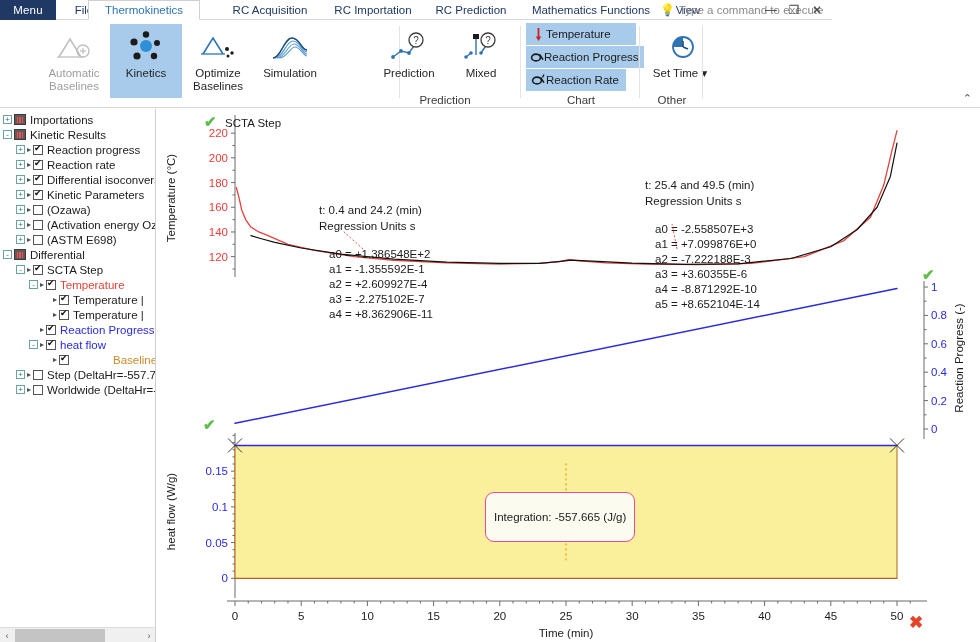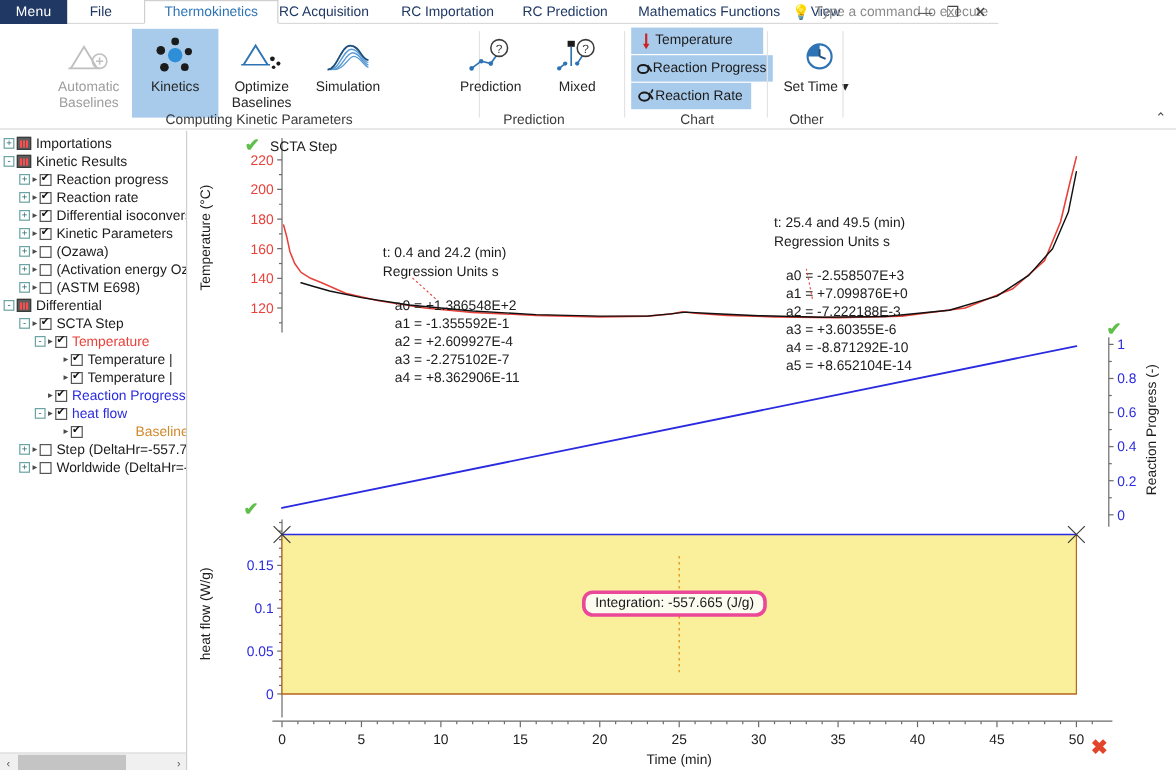--- a/index.html
+++ b/index.html
@@ -144,40 +144,40 @@
   .anno { font-size:11.5px; font-family:"Liberation Sans", sans-serif; fill:#1b1b1b; }
 
   .series-name {
     position:absolute; font-size:11.5px; color:#1b1b1b; white-space:nowrap;
   }
   .check-mark {
     position:absolute; color:#5fbf4a; font-size:15px; line-height:15px;
     font-weight:bold;
   }
   .integration-box {
-    position:absolute; border:3px solid #ec4899; border-radius:9px;
-    background:#fbfbf0; padding:2px 8px; font-size:11.5px; color:#1b1b1b;
+    position:absolute; border:1px solid #ec4899; border-radius:9px;
+    background:#fbfbf0; padding:18px 8px; font-size:11.5px; color:#1b1b1b;
     white-space:nowrap;
   }
   .close-x {
     position:absolute; color:#e2452a; font-size:17px; font-weight:bold; line-height:17px;
   }
 </style>
 </head>
 <body>
 
 <div id="app">
 
   <div class="titlebar">
     <div class="menu-btn">Menu</div>
     <div id="tabrow">
         <div class="tab" style="left: 62px; width: 44px;">
           <span>File</span>
         </div>
-        <div class="tab active" style="left: 120px; width: 112px;">
+        <div class="tab active" style="left: 88px; width: 112px;">
           <span>Thermokinetics</span>
         </div>
         <div class="tab" style="left: 218px; width: 104px;">
           <span>RC Acquisition</span>
         </div>
         <div class="tab" style="left: 322px; width: 102px;">
           <span>RC Importation</span>
         </div>
         <div class="tab" style="left: 424px; width: 94px;">
           <span>RC Prediction</span>
@@ -250,21 +250,20 @@
               <path d="M7 26 C15 26 18 12 24 12 C30 12 33 22 37 22"></path>
               <path d="M9 26 C17 26 20 15 25 15 C30 15 34 24 37 24"></path>
             </g>
             <path d="M3 26 C11 26 14 6 22 6 C30 6 31 18 37 18" fill="none" stroke="#1f4e79" stroke-width="1.4"></path>
           </svg>
         </div>
         <div class="lbl">Simulation</div>
       </div>
 
 
-      <div class="glabel">Computing Kinetic Parameters</div>
       <div class="sep"></div>
     </div>
 
     <div class="rgroup" style="left:369px; width:152px;">
       <div class="rbtn" style="left:4px;">
         <div class="ico">
           <svg width="40" height="32" viewBox="0 0 40 32">
             <polyline points="4,26 12,20 20,22 27,12" fill="none" stroke="#2e74b5" stroke-width="1.4"></polyline>
             <circle cx="4" cy="26" r="1.9" fill="#2e74b5"></circle>
             <circle cx="12" cy="20" r="1.9" fill="#2e74b5"></circle>

